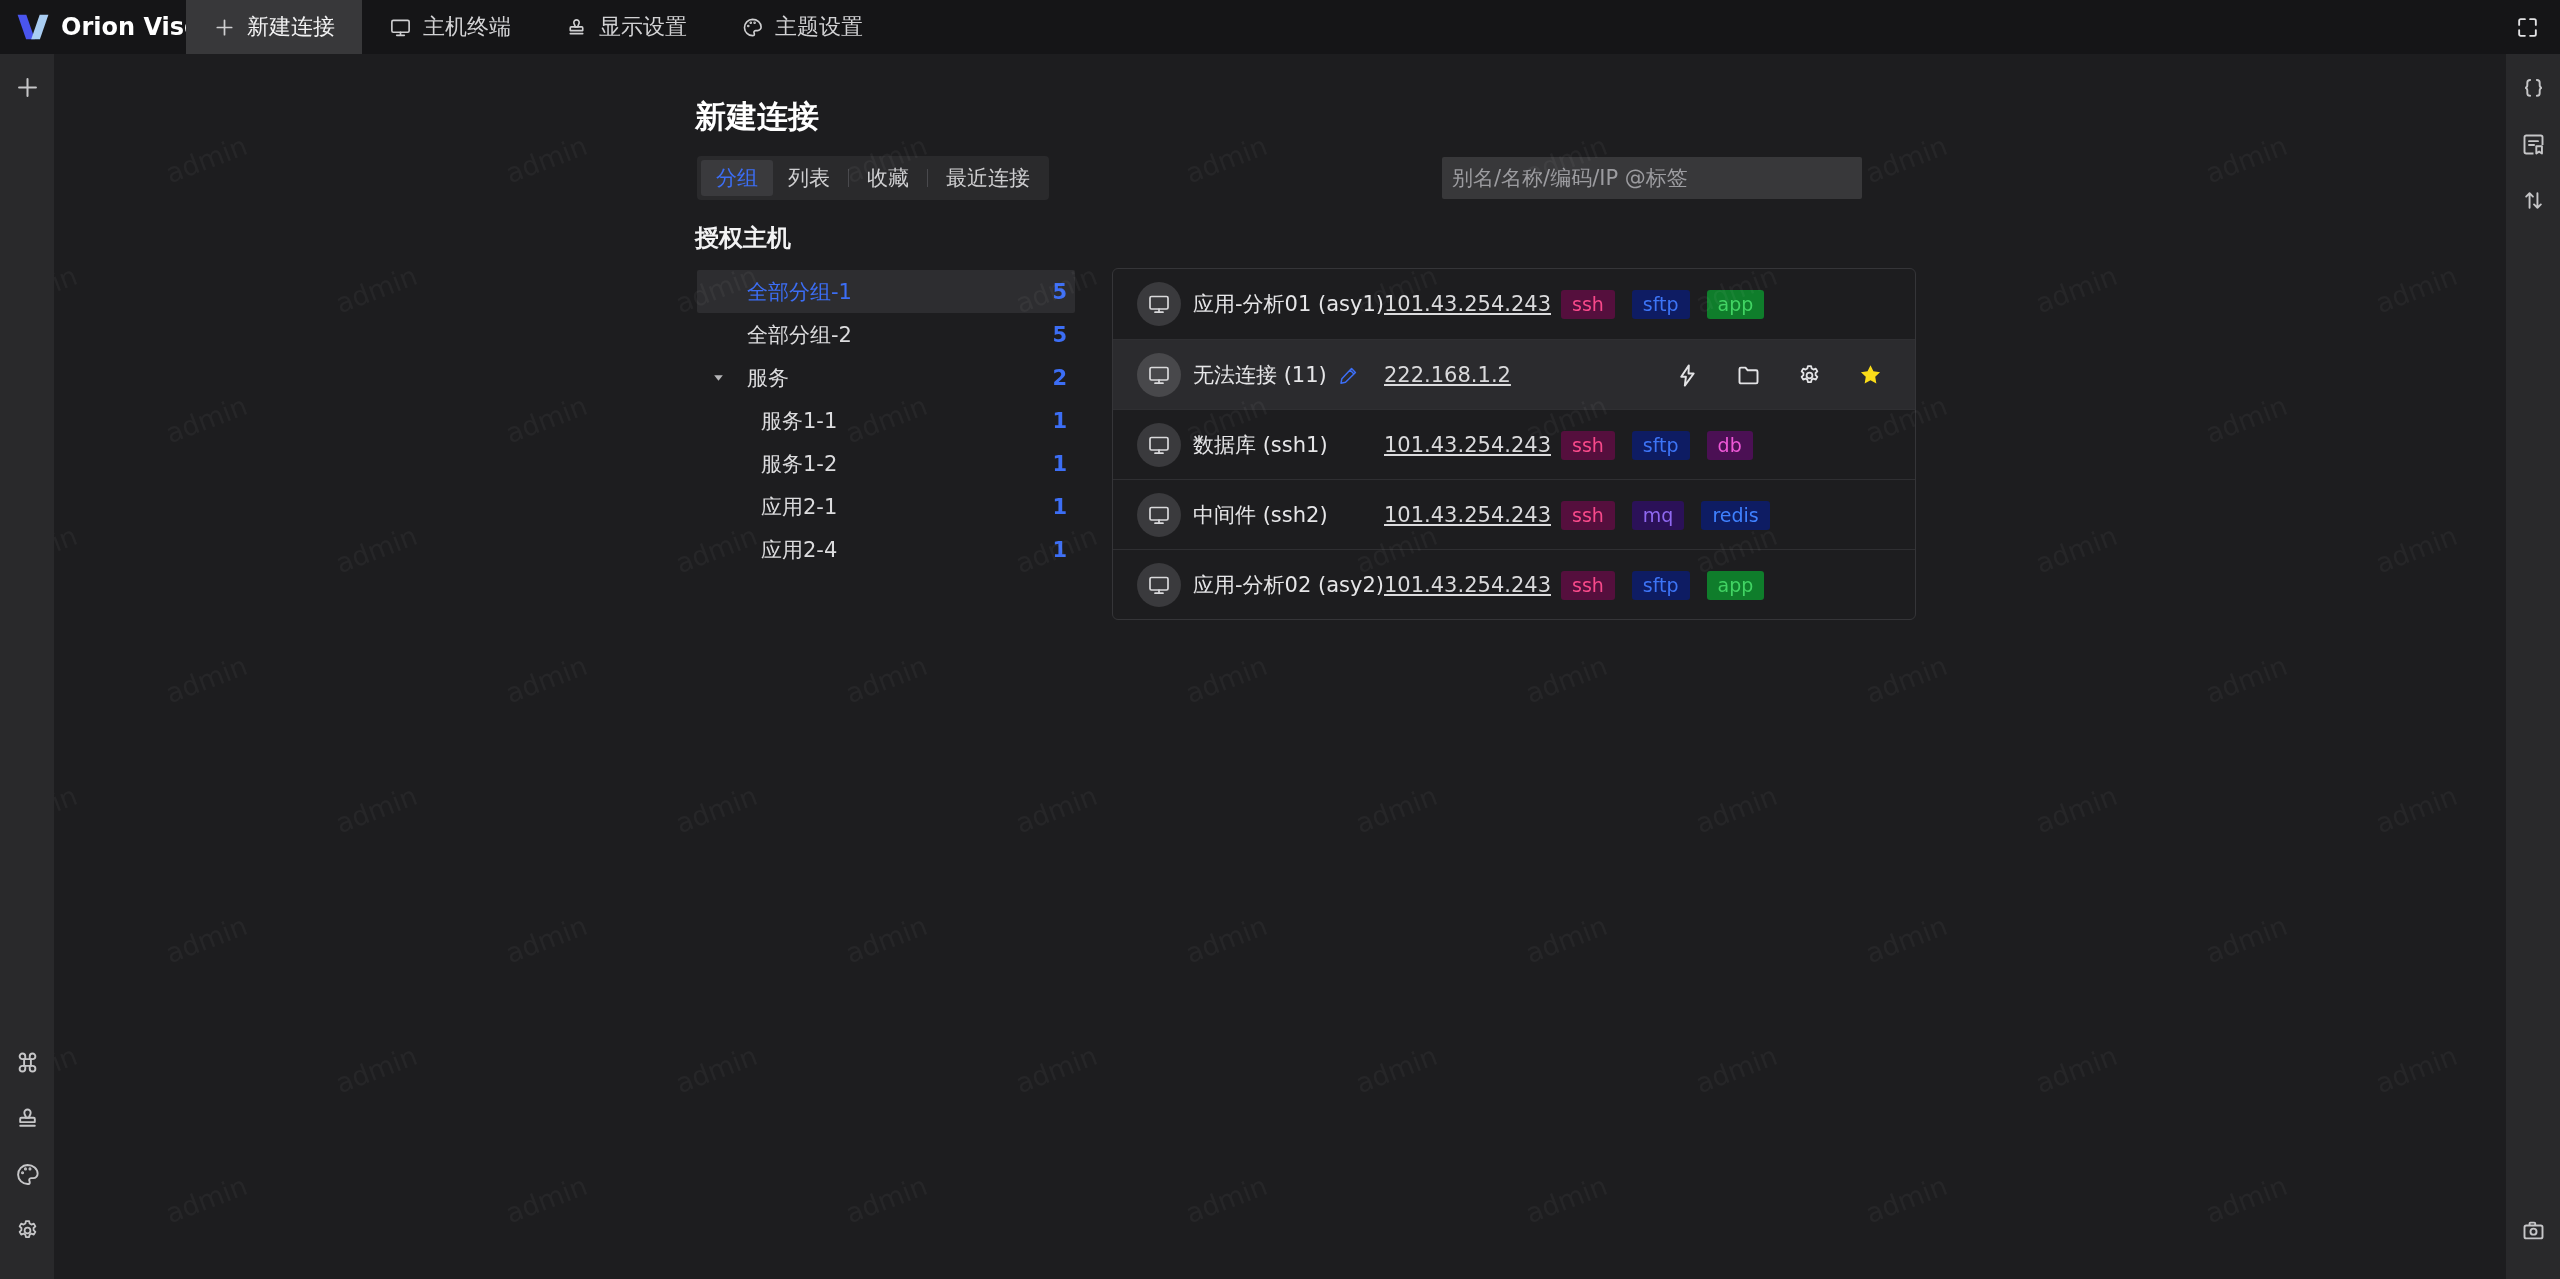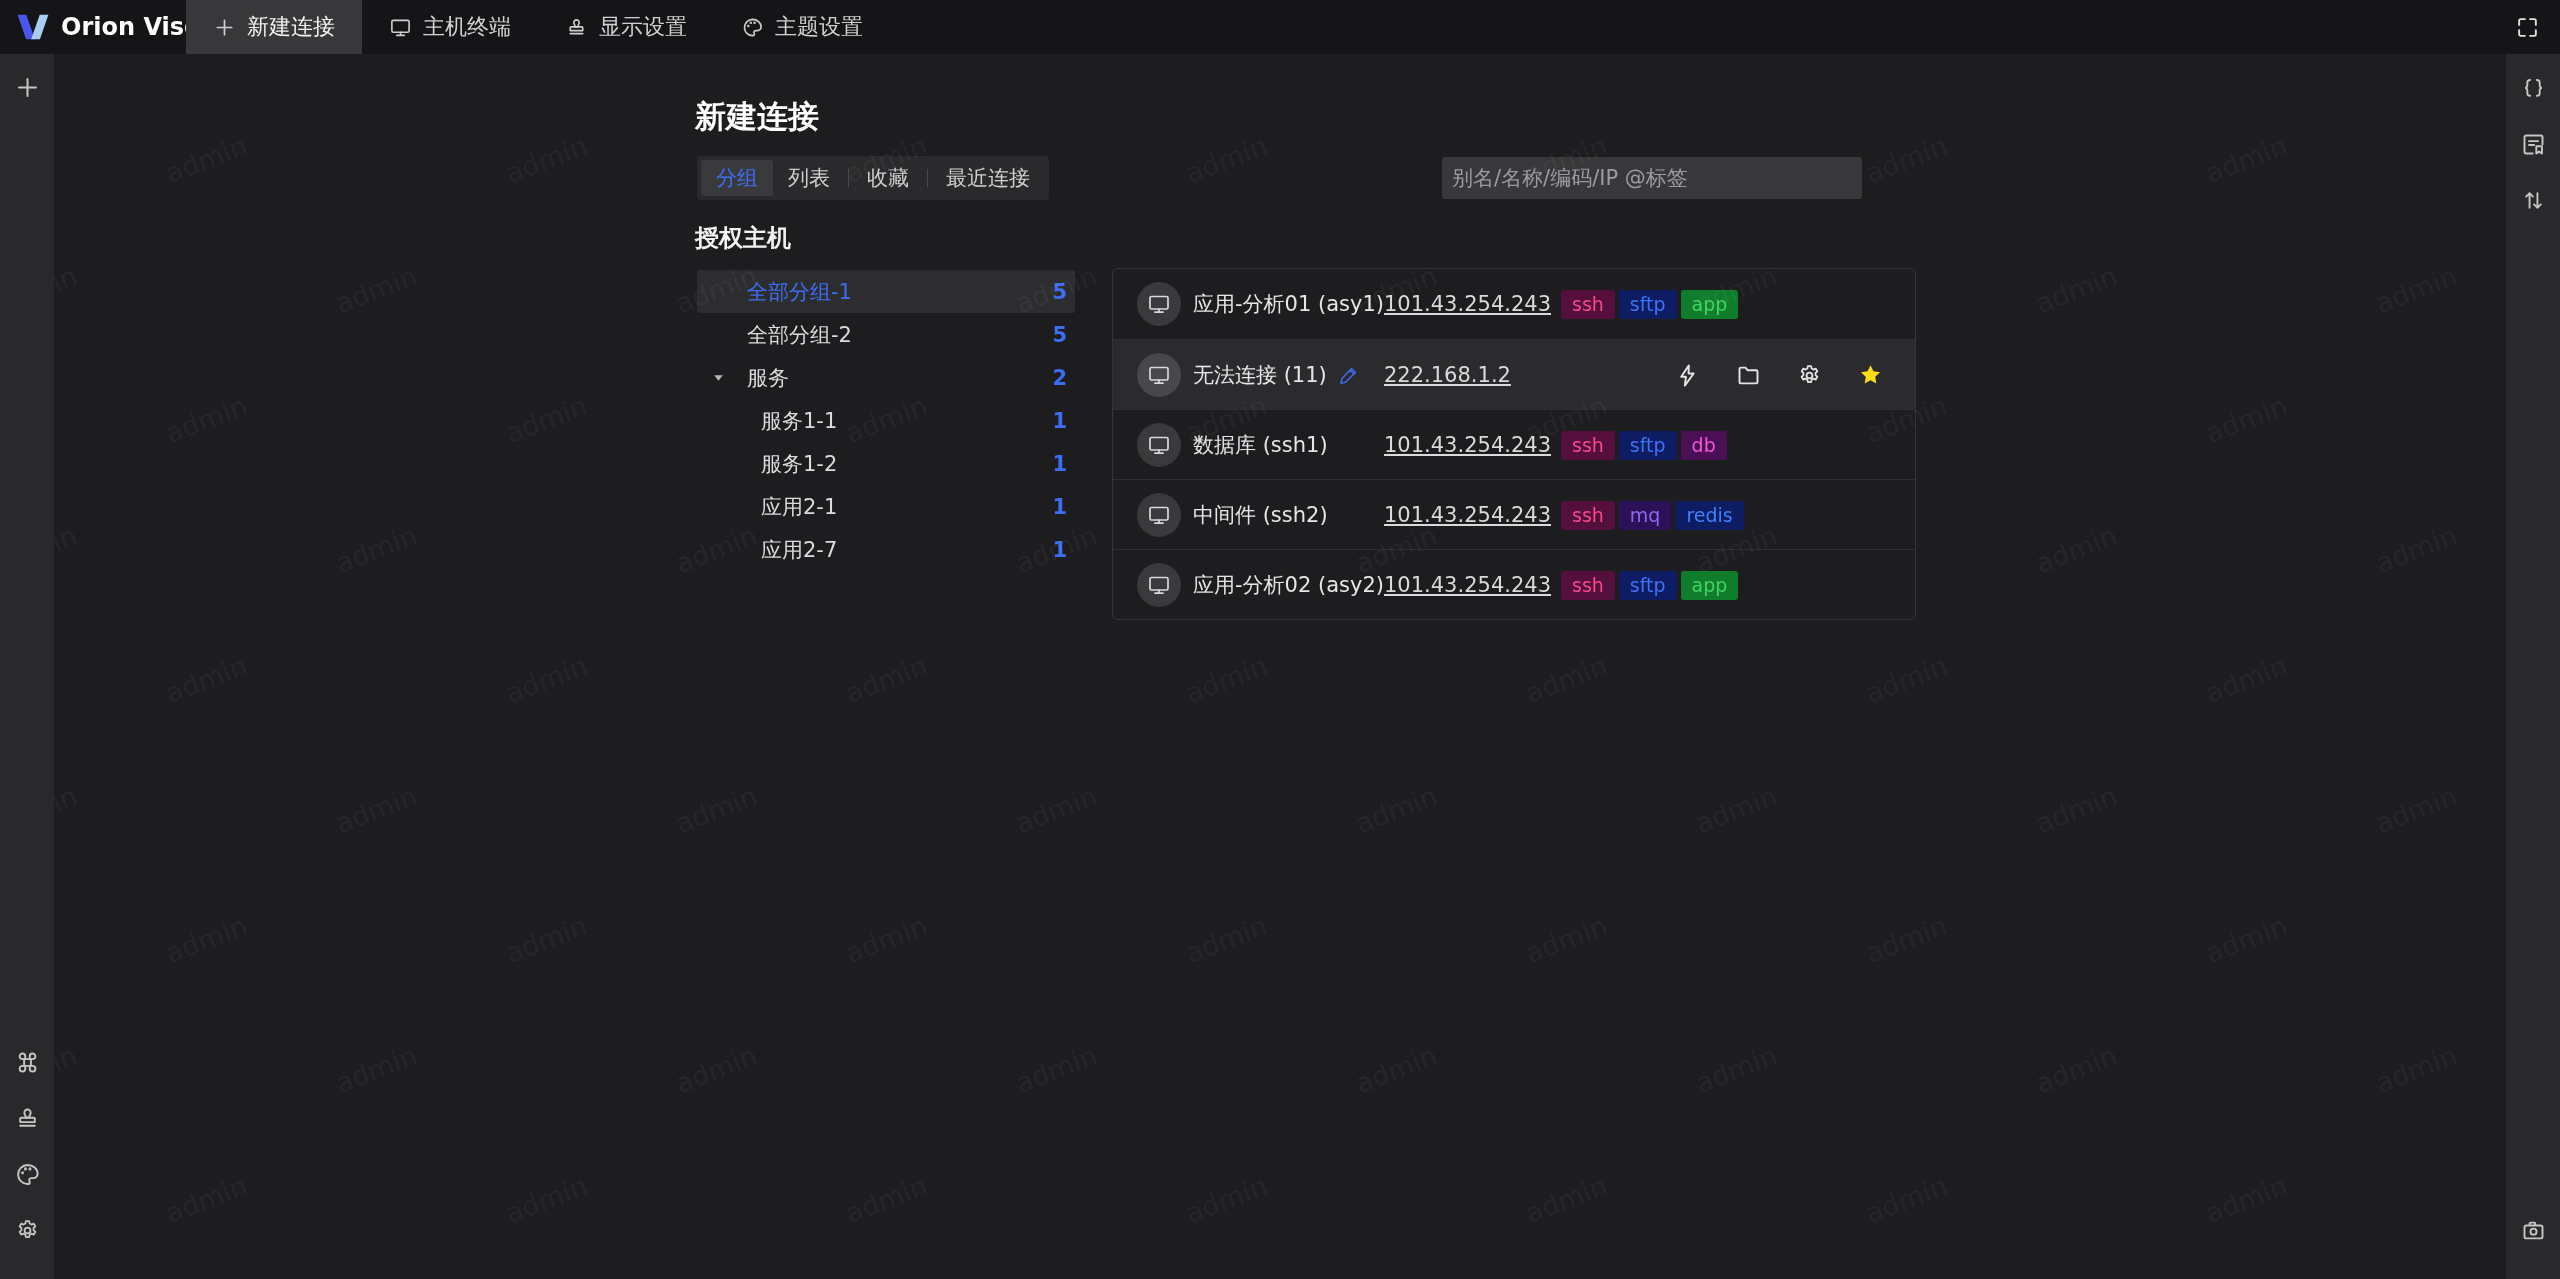--- a/index.html
+++ b/index.html
@@ -94,21 +94,21 @@
     background:#3a3a3d; display:flex; align-items:center; justify-content:center; color:#d9d9db;
   }
   .host-row.hovered .avatar { background:#48484b; }
   .avatar svg { width:24px; height:24px; }
   .host-name { position:absolute; left:80px; top:0; height:70px; display:flex; align-items:center; gap:11px;
                font-size:21px; color:#e6e6e8; white-space:nowrap; }
   .edit-icon { color:var(--accent,#3c6ef5); }
   .edit-icon svg { width:21px; height:21px; }
   .host-ip { position:absolute; left:271px; top:0; height:70px; display:flex; align-items:center;
              font-size:21px; color:#dadadc;text-decoration:underline; }
-  .tags { position:absolute; left:448px; top:0; height:70px; display:flex; align-items:center; gap:4px; }
+  .tags { position:absolute; left:448px; top:0; height:70px; display:flex; align-items:center; gap:17px; }
   .tag { height:29px; padding:0 11px; display:flex; align-items:center; border-radius:3px; font-size:19px; }
   .actions { position:absolute; right:30px; top:0; height:70px; display:flex; align-items:center; gap:31px; }
   .action-btn { width:30px; height:30px; display:flex; align-items:center; justify-content:center;
                 color:#e4e4e6; cursor:pointer; }
   .action-btn svg { width:27px; height:27px; }
   .action-btn.star { color:var(--star,#fadc19); }
 
   
   .watermarks { position:absolute; inset:0; pointer-events:none; z-index:40; overflow:hidden; }
   .wm {
@@ -311,21 +311,21 @@
         </div>
         <div class="tree-row child">
           <span class="tree-label">服务1-2</span>
           <span class="tree-count">1</span>
         </div>
         <div class="tree-row child">
           <span class="tree-label">应用2-1</span>
           <span class="tree-count">1</span>
         </div>
         <div class="tree-row child">
-          <span class="tree-label">应用2-7</span>
+          <span class="tree-label">应用2-4</span>
           <span class="tree-count">1</span>
         </div>
       </div>
 
     <div class="hosts">
         <div class="host-row">
           <div class="avatar">
             <span class="icon">
               <svg viewBox="0 0 24 24" fill="none" stroke="currentColor" stroke-width="1.7">
                 <rect x="3" y="4.5" width="18" height="12.5" rx="1.5"></rect>

